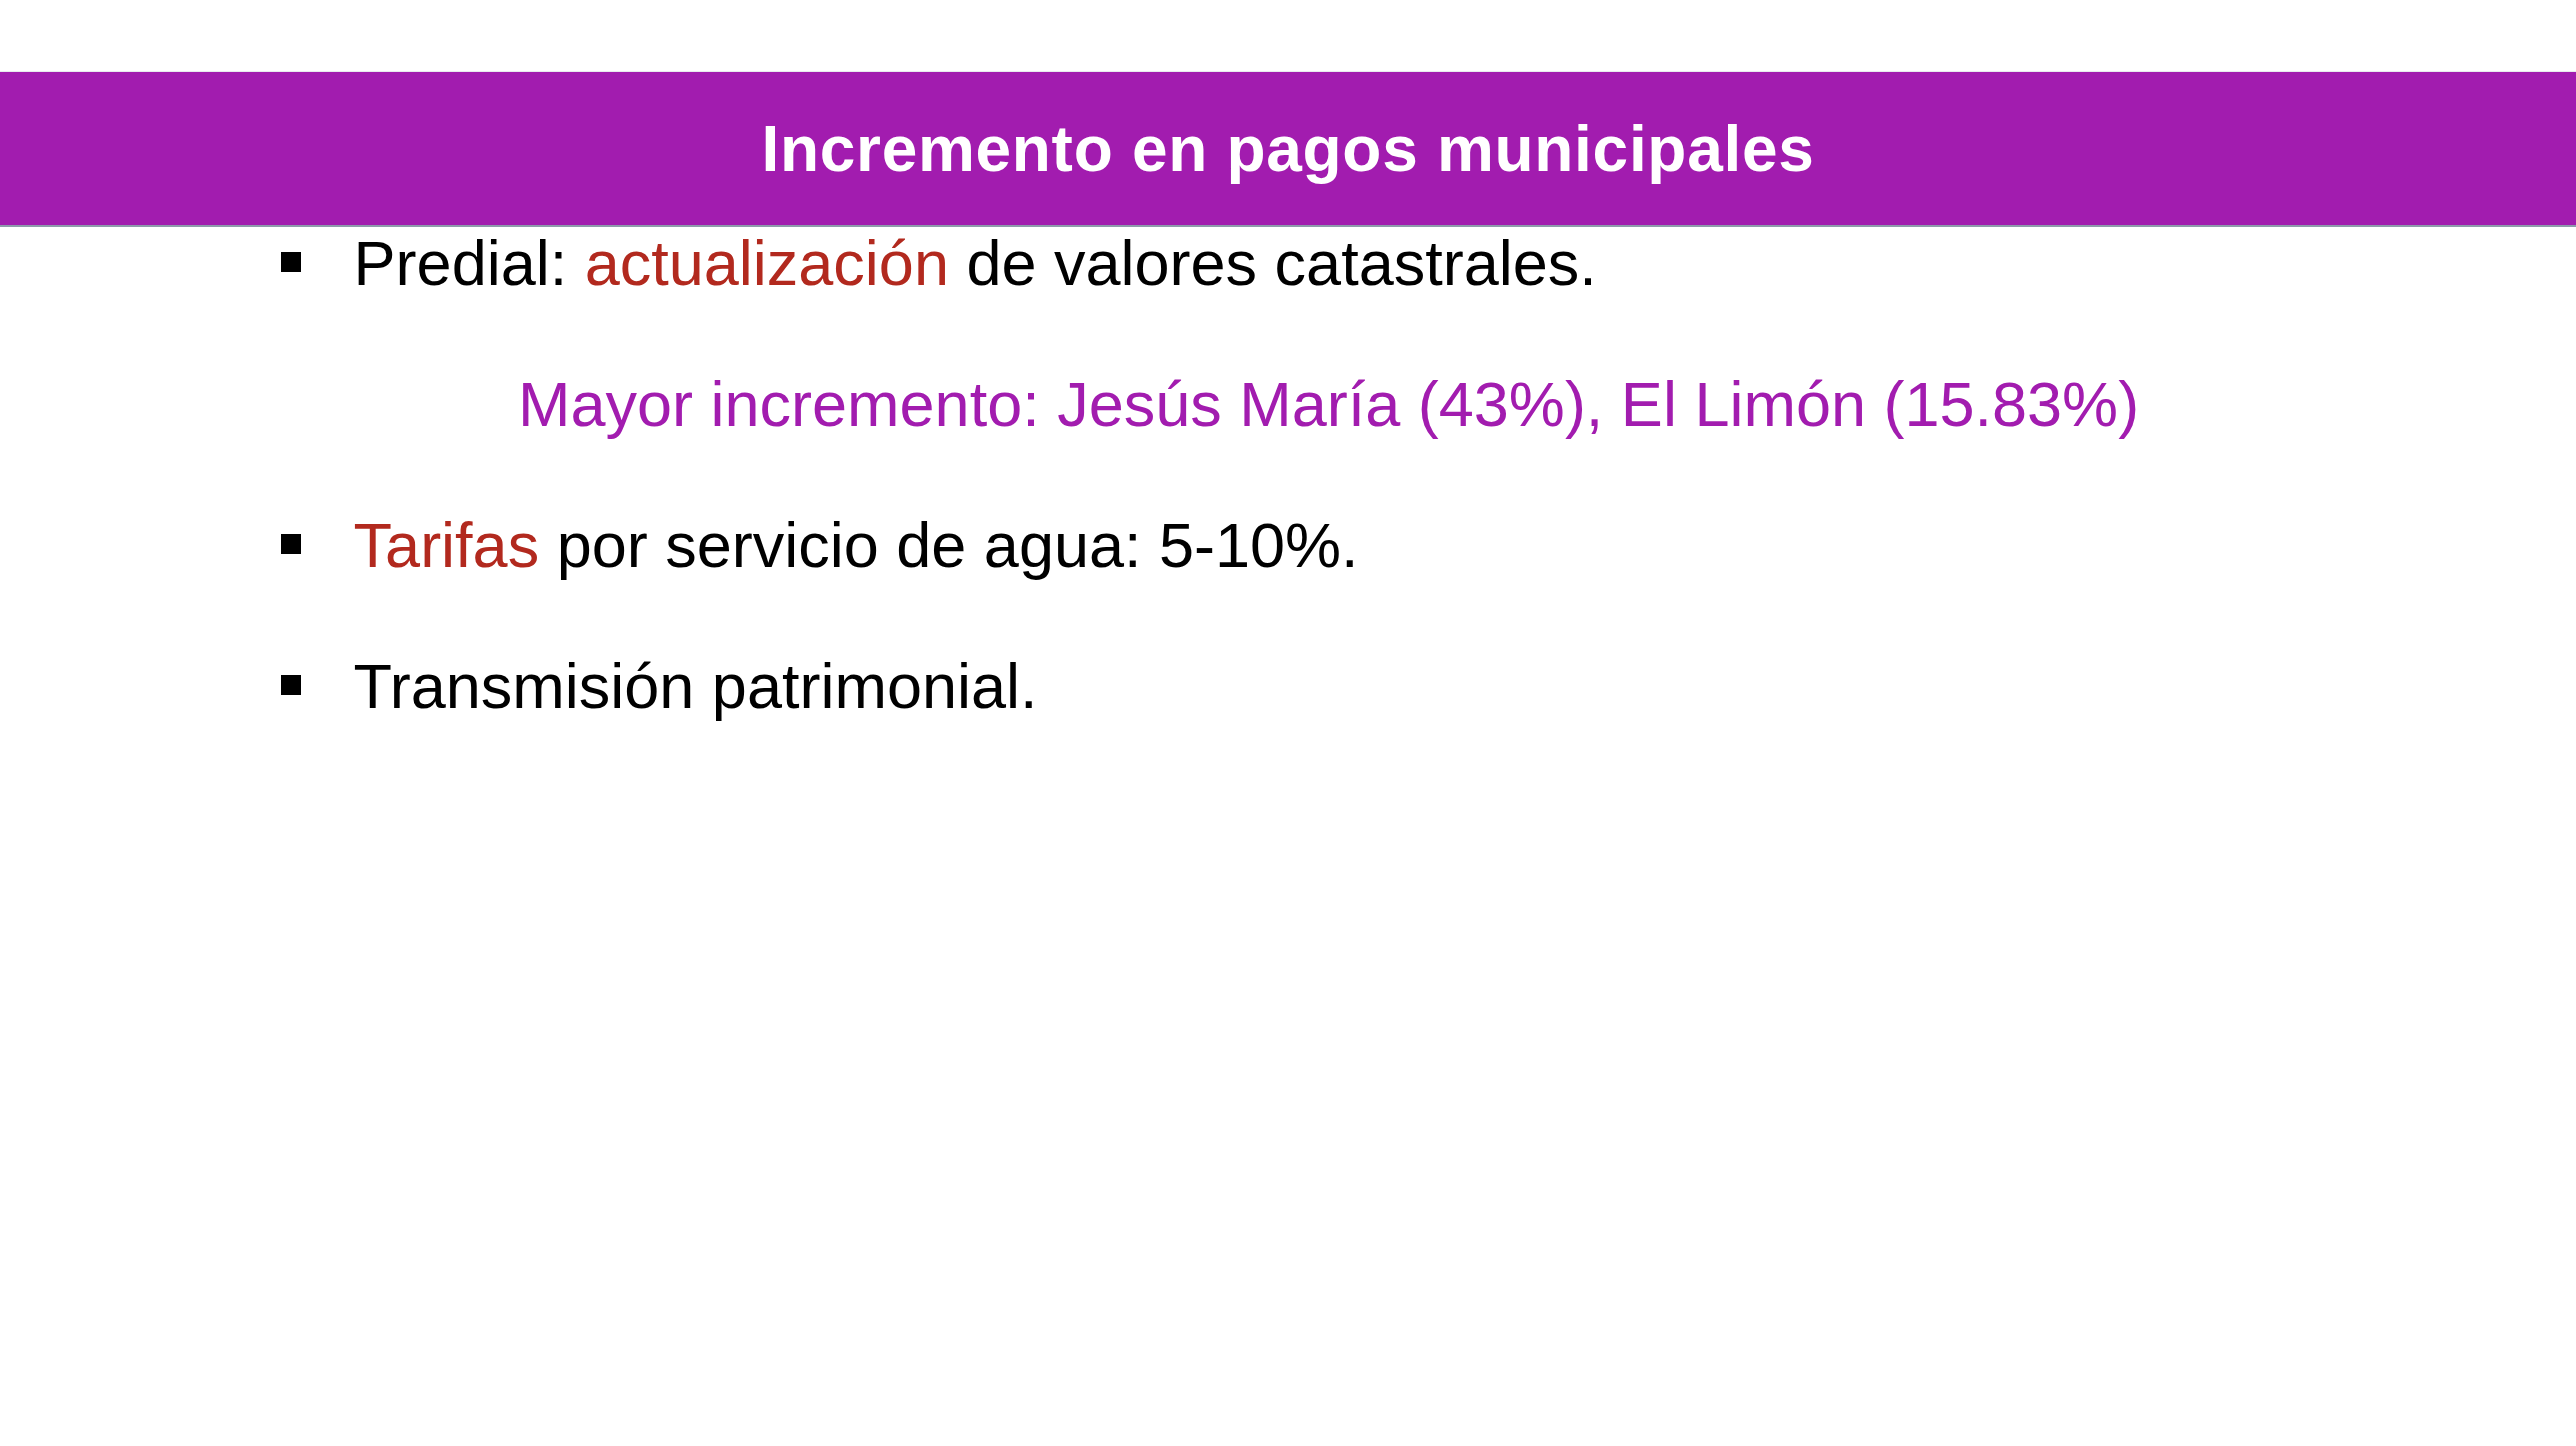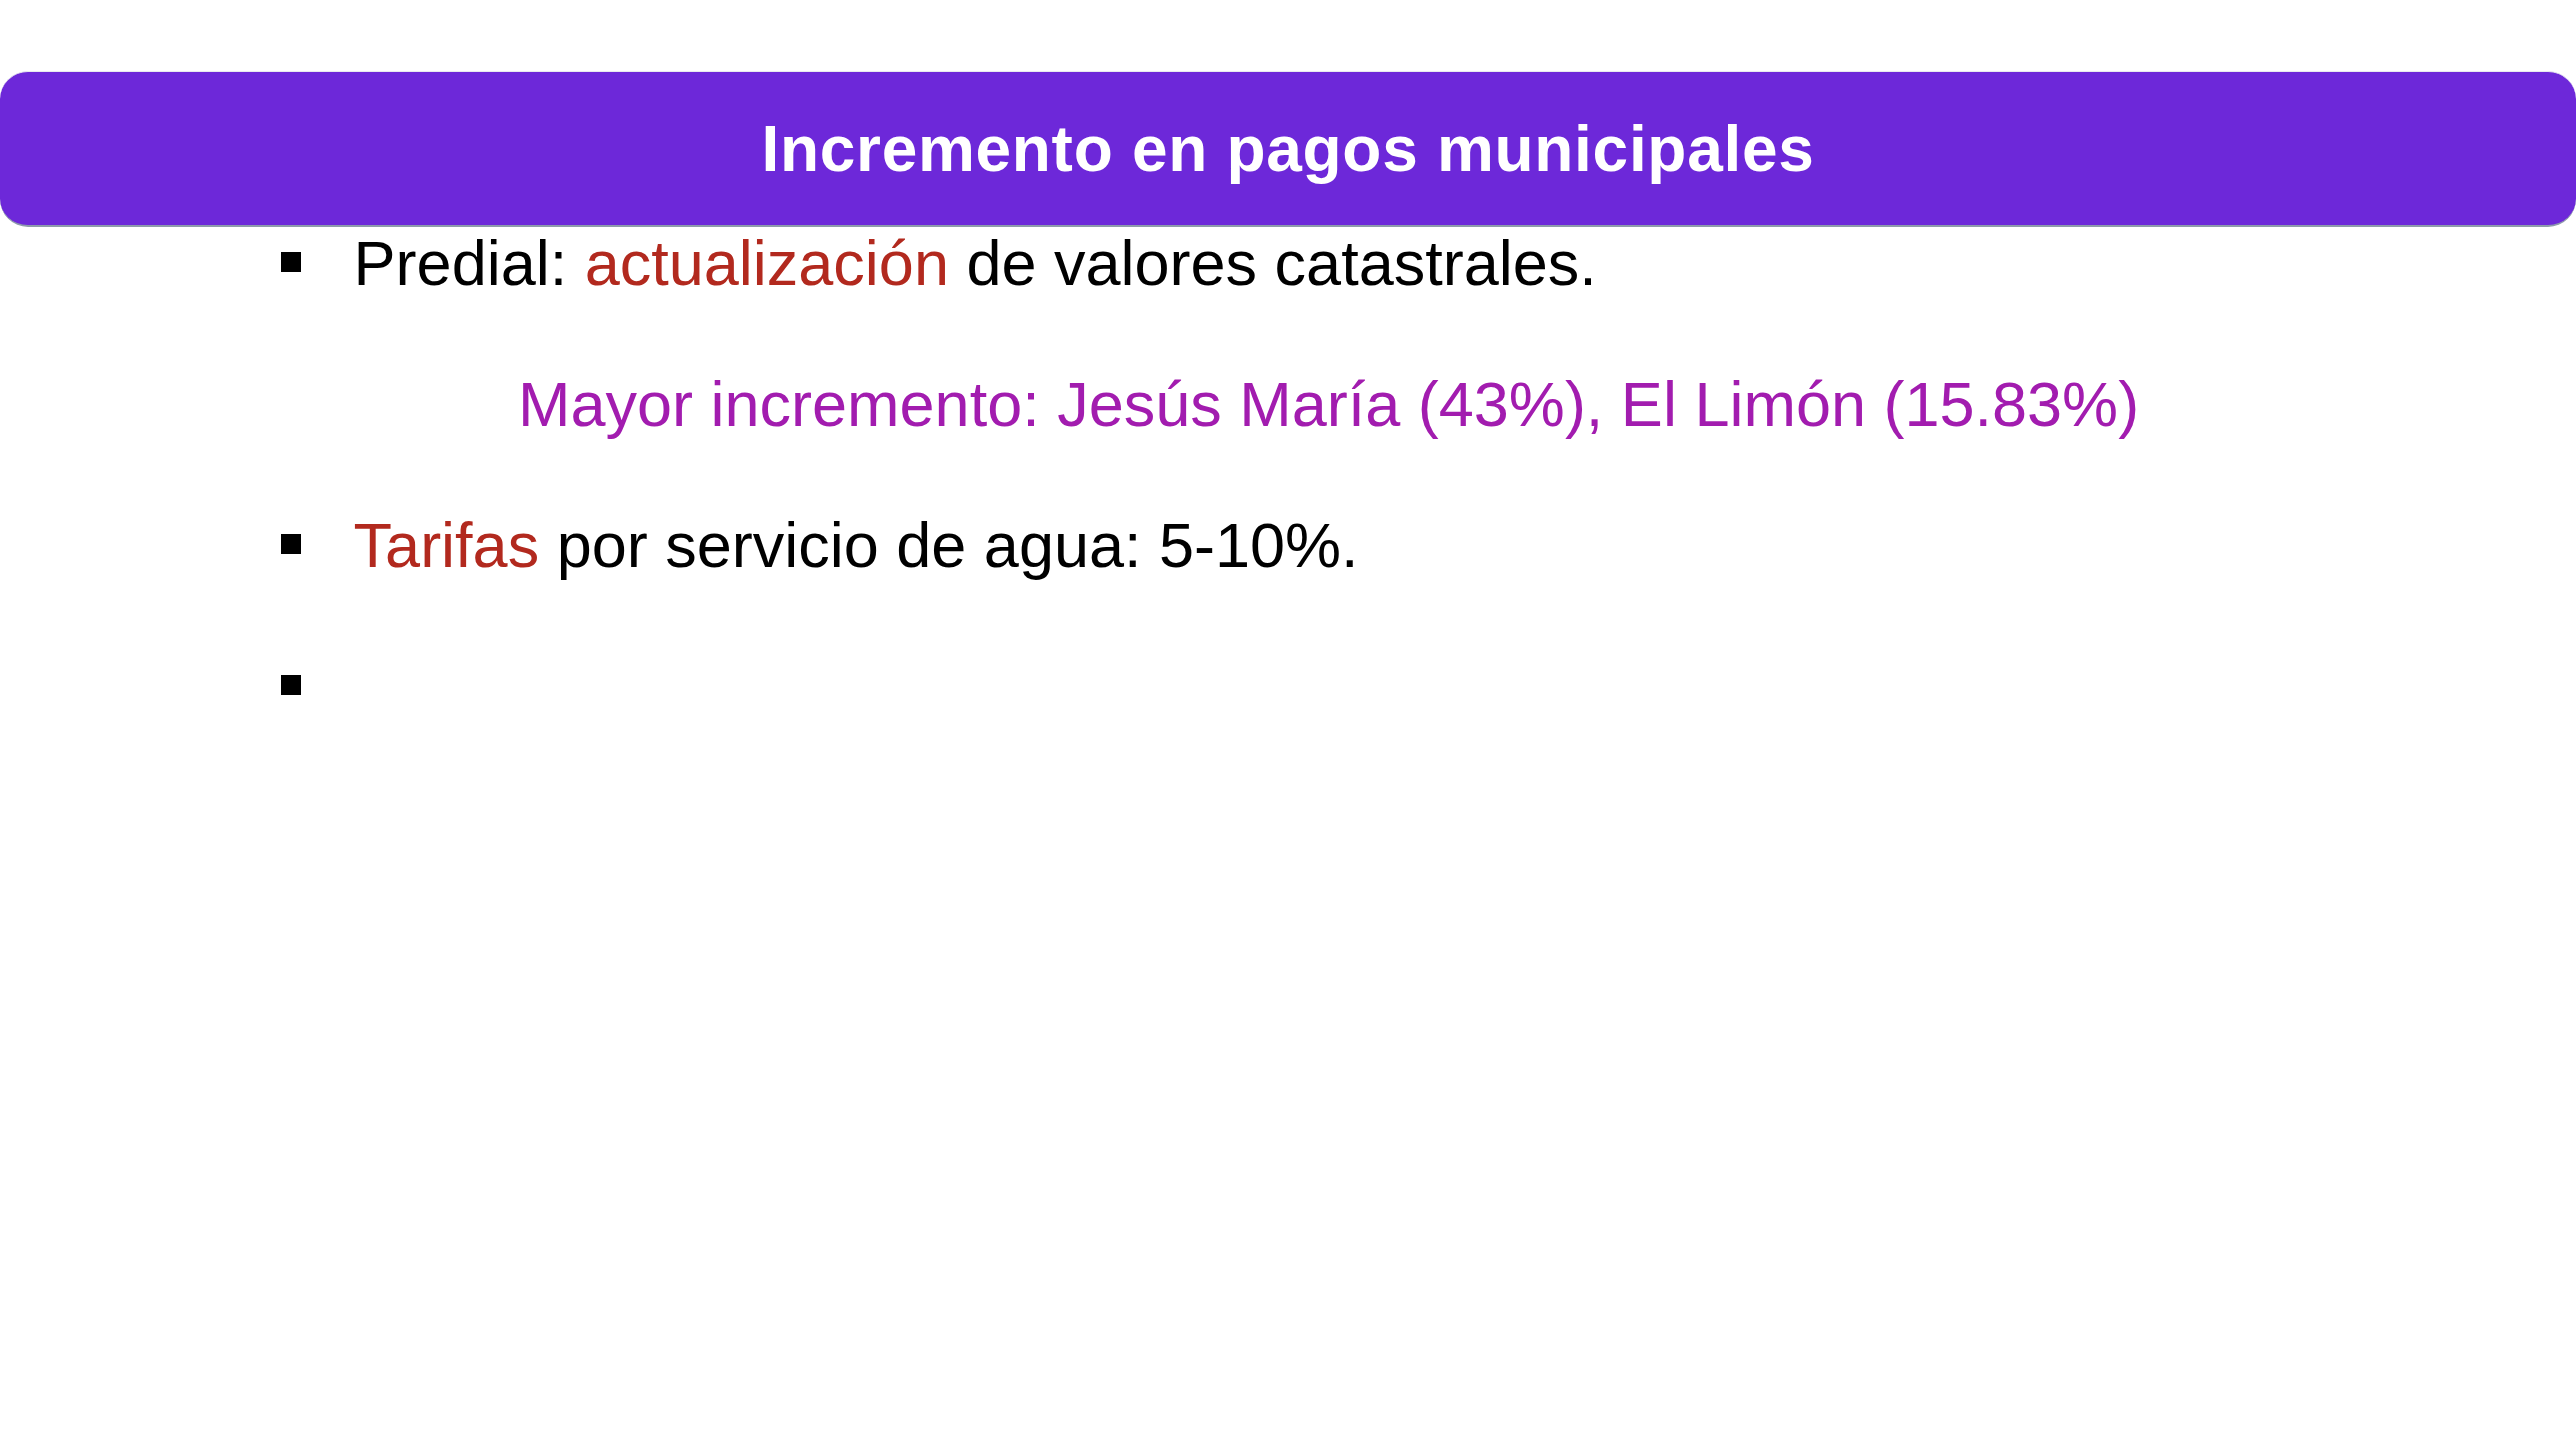--- a/index.html
+++ b/index.html
@@ -63,21 +63,21 @@
     margin-top: 25px;
     margin-right: 53px;
   }
   .accent {  }
 </style>
 </head>
 <body>
 
 <div id="slide" style="background: rgb(255, 255, 255);">
 
-  <div class="title-bar" style="background: #6d28d9; border-bottom-color: rgb(141, 154, 171); border-radius: 28px;">
+  <div class="title-bar" style="background: #a21caf; border-bottom-color: rgb(141, 154, 171);">
     <div class="title-text" style="color: rgb(255, 255, 255);">Incremento en pagos municipales</div>
   </div>
 
   <div class="content">
 
     <div class="row bullet-row">
       <span class="bullet" style="background: rgb(0, 0, 0);"></span>
       <span class="line-text" style="color: rgb(0, 0, 0);"><span>Predial: </span><span class="accent" style="color: rgb(178, 41, 30);">actualización</span><span> de valores catastrales.</span></span>
     </div>
 
@@ -87,17 +87,18 @@
     </div>
 
     <div class="row bullet-row">
       <span class="bullet" style="background: rgb(0, 0, 0);"></span>
       <span class="line-text" style="color: rgb(0, 0, 0);"><span class="accent" style="color: rgb(178, 41, 30);">Tarifas</span><span> por servicio de agua: 5-10%.</span></span>
     </div>
 
 
     <div class="row bullet-row">
       <span class="bullet" style="background: rgb(0, 0, 0);"></span>
+      <span class="line-text" style="color: rgb(0, 0, 0);"><span>Transmisión patrimonial.</span></span>
     </div>
 
   </div>
 </div>
 
 
 </body></html>

